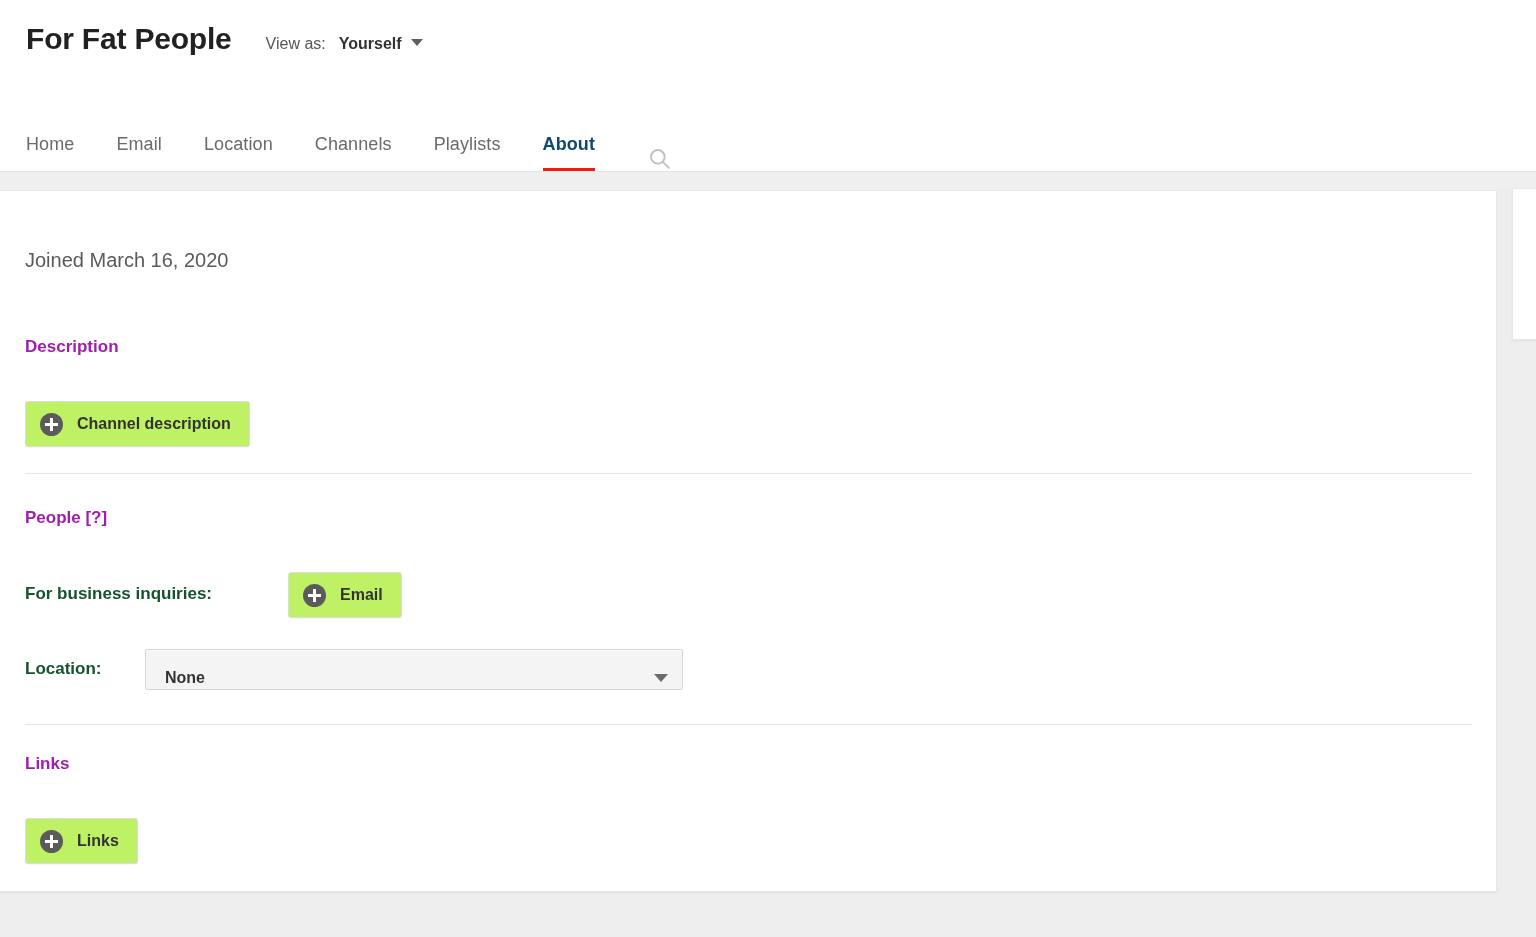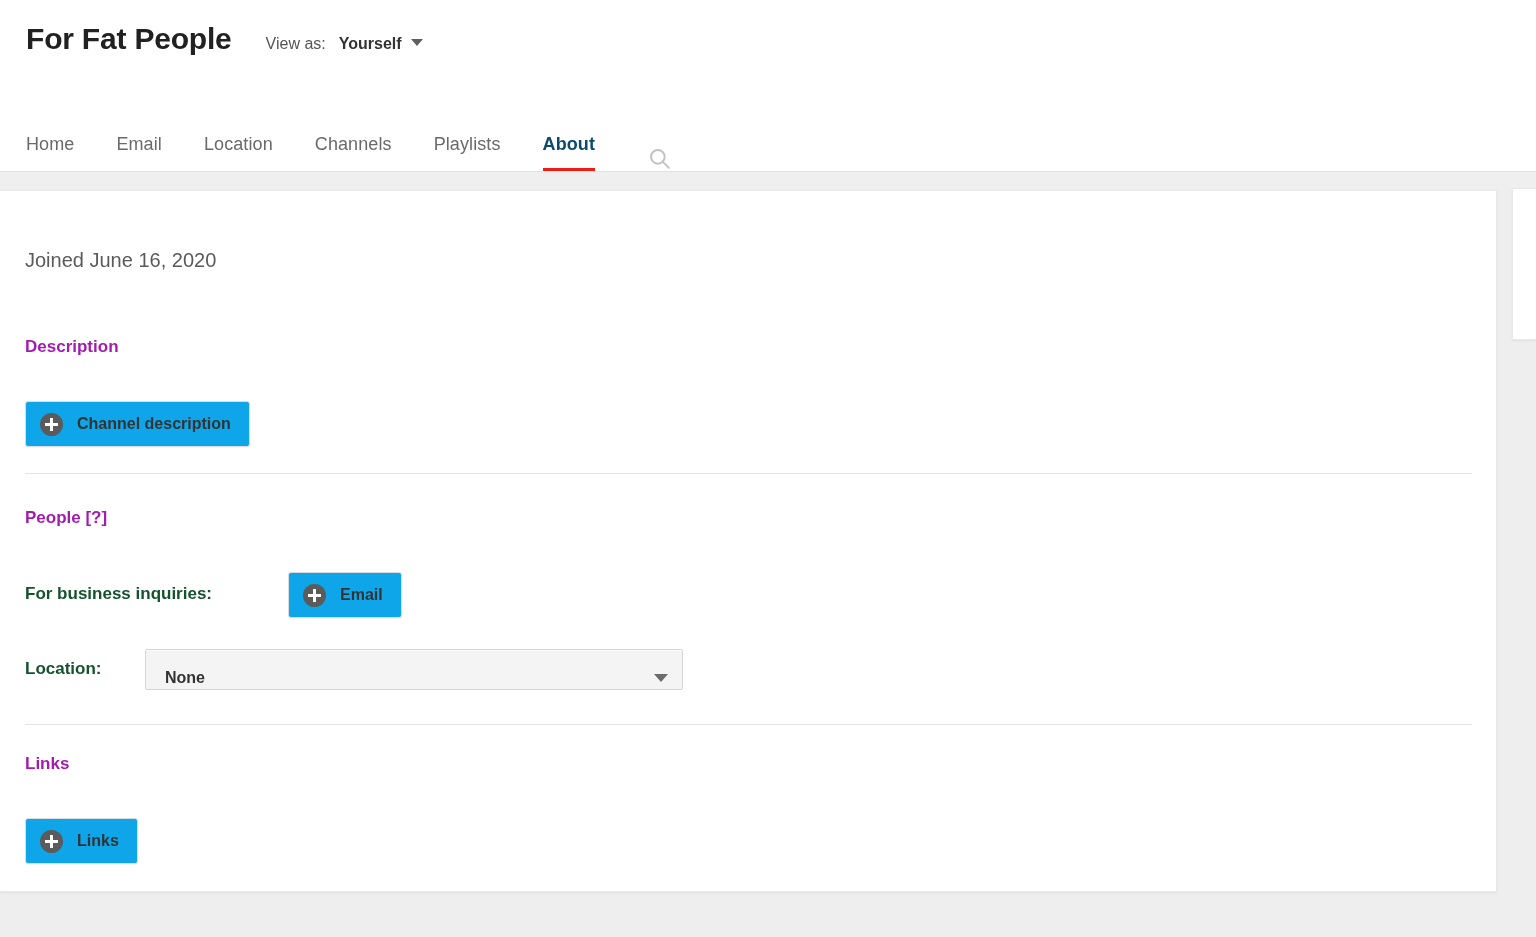--- a/index.html
+++ b/index.html
@@ -175,21 +175,21 @@
   }
   .section-head.desc  { top: 146px; }
   .section-head.details { top: 317px; }
   .section-head.links { top: 563px; }
 
   
   .gbtn {
     position: absolute;
     display: inline-flex;
     align-items: center;
-    background: #0ea5e9;
+    background: #bef264;
     border: 1px solid #dcdcdc;
     border-radius: 3px;
     padding: 0 18px 0 14px;
     height: 46px;
     cursor: pointer;
     box-shadow: 0 1px 1px rgba(0,0,0,.04);
   }
   .gbtn .plus-icon {
     width: 23px;
     height: 23px;
@@ -306,21 +306,21 @@
 </div>
 
 <div class="header-shadow"></div>
 <div class="gray-band"></div>
 
 <div class="side-panel"></div>
 
 <div class="card">
   <div class="content">
 
-    <div class="joined">Joined June 16, 2020</div>
+    <div class="joined">Joined March 16, 2020</div>
 
     <div class="section-head desc">Description</div>
 
     <div class="gbtn btn-channel-desc">
       <span class="plus-icon"></span>
       <span class="blabel">Channel description</span>
     </div>
 
     <div class="divider d1"></div>
 

